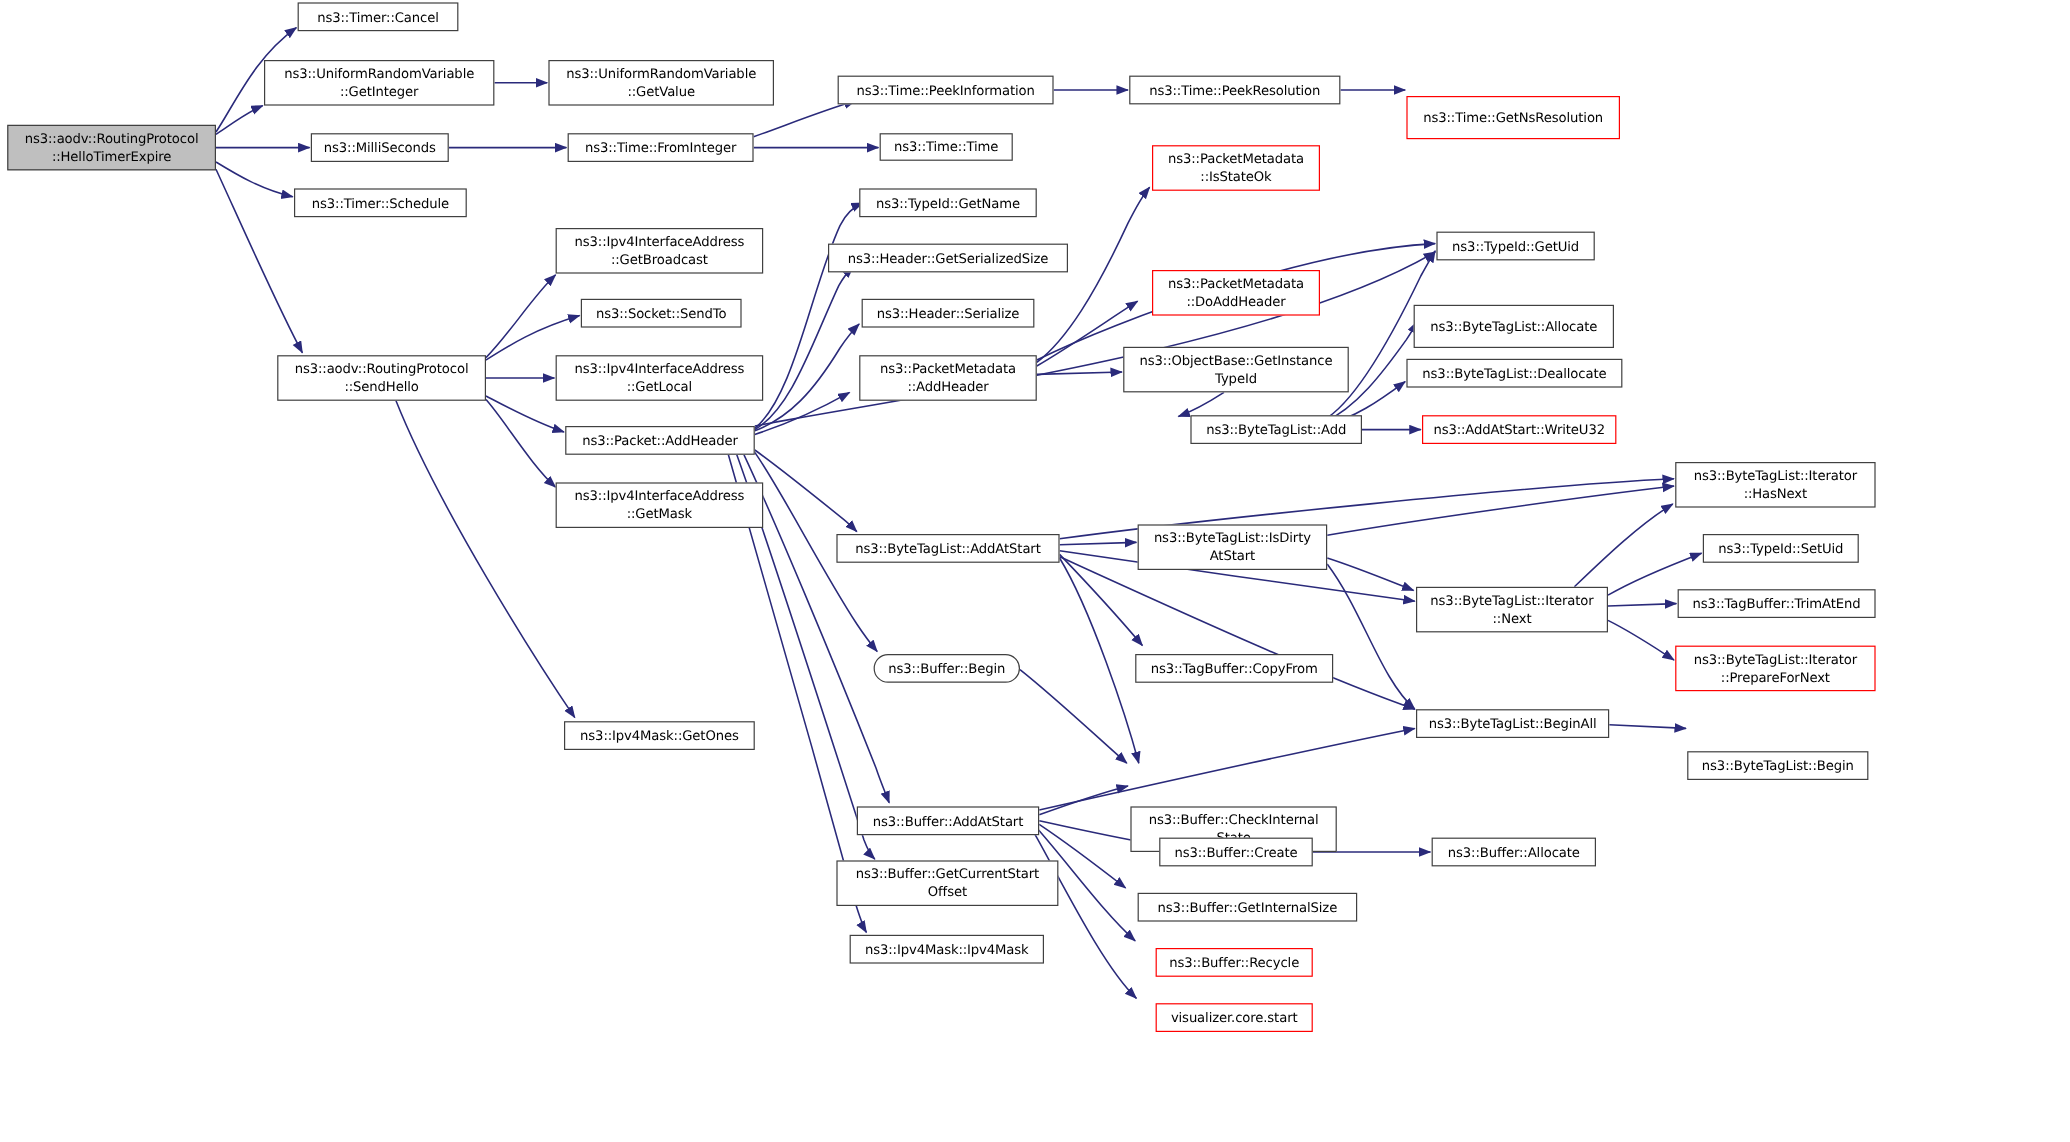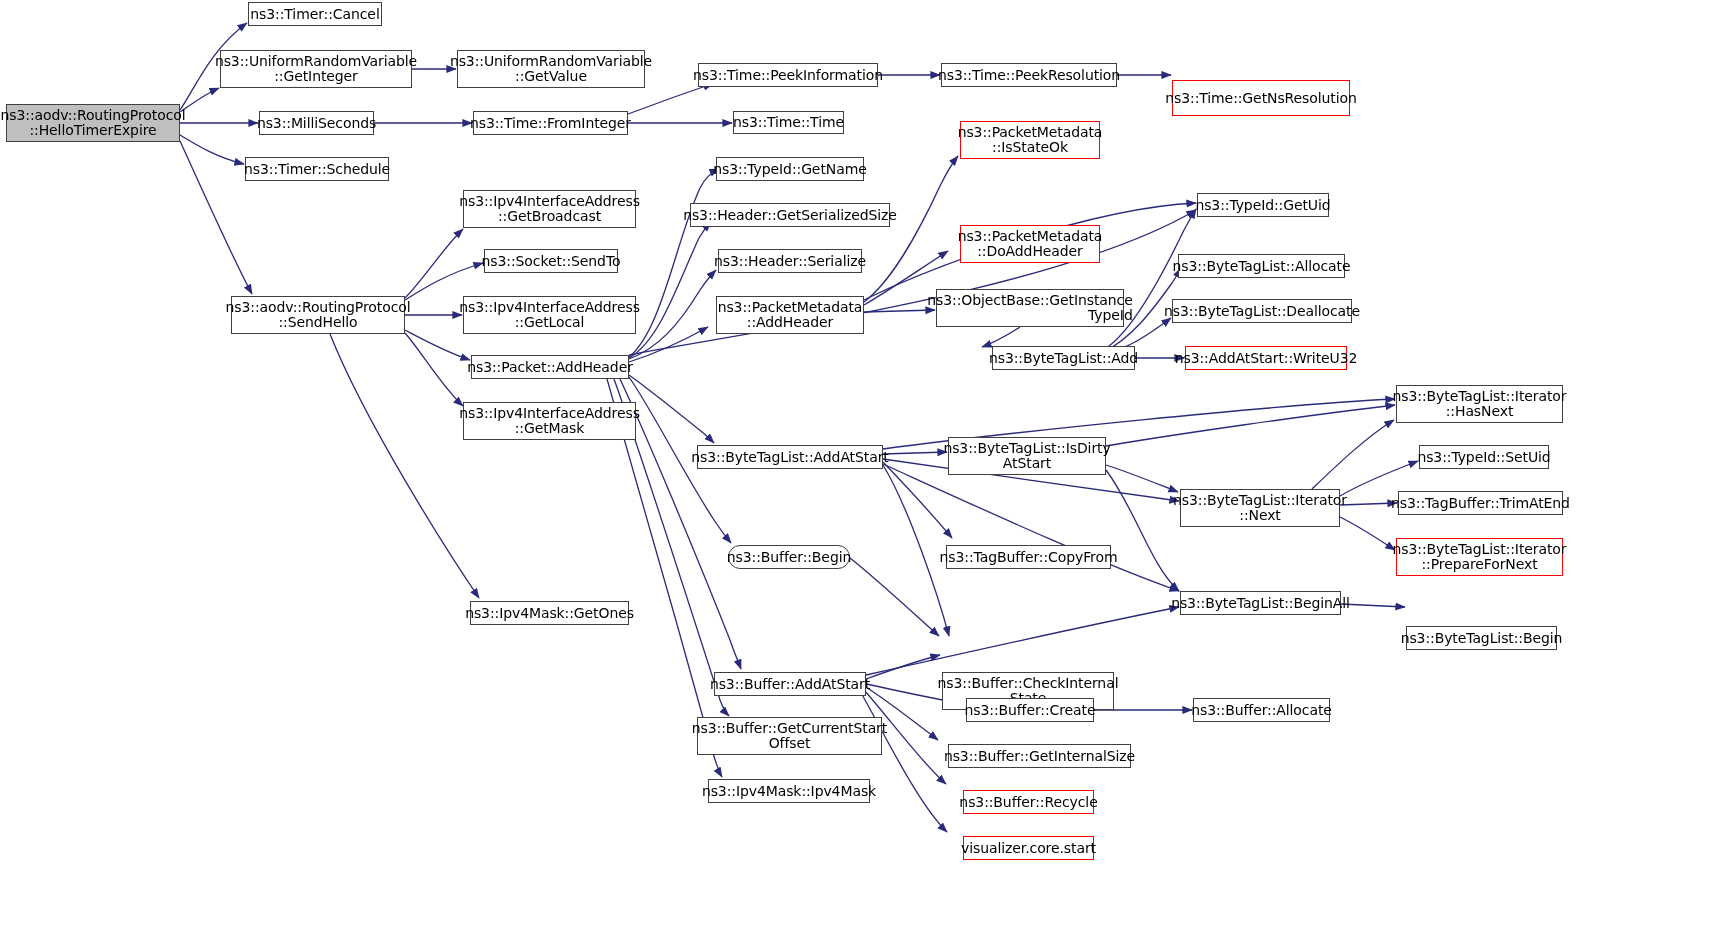--- a/index.html
+++ b/index.html
@@ -21,21 +21,21 @@
     top: 0;
     width: 1725px;
     height: 952px;
   }
   .node {
     position: absolute;
     box-sizing: border-box;
     border: 1px solid #404040;
     background: #ffffff;
     color: #000000;
-    font-size: 14px;
+    font-size: 11px;
     line-height: 15px;
     display: flex;
     align-items: center;
     justify-content: center;
     text-align: center;
     white-space: pre-line;
     letter-spacing: -0.1px;
     z-index: 2;
   }
   .node.red {
@@ -149,25 +149,25 @@
       <div class="node" style="left: 470px; top: 601px; width: 159px; height: 24px;"><span>ns3::Ipv4Mask::GetOnes</span></div>
       <div class="node" style="left: 716px; top: 157px; width: 148px; height: 24px;"><span>ns3::TypeId::GetName</span></div>
       <div class="node" style="left: 690px; top: 203px; width: 200px; height: 24px;"><span>ns3::Header::GetSerializedSize</span></div>
       <div class="node" style="left: 718px; top: 249px; width: 144px; height: 24px;"><span>ns3::Header::Serialize</span></div>
       <div class="node" style="left: 716px; top: 296px; width: 148px; height: 38px;"><span>ns3::PacketMetadata
 ::AddHeader</span></div>
       <div class="node red" style="left: 960px; top: 121px; width: 140px; height: 38px;"><span>ns3::PacketMetadata
 ::IsStateOk</span></div>
       <div class="node red" style="left: 960px; top: 225px; width: 140px; height: 38px;"><span>ns3::PacketMetadata
 ::DoAddHeader</span></div>
-      <div class="node" style="left: 936px; top: 289px; width: 188px; height: 38px; text-align: right;"><span>ns3::ObjectBase::GetInstance
+      <div class="node" style="left: 936px; top: 289px; width: 188px; height: 38px;"><span>ns3::ObjectBase::GetInstance
 TypeId</span></div>
       <div class="node" style="left: 960px; top: 346px; width: 143px; height: 24px; margin-left: 32px;"><span>ns3::ByteTagList::Add</span></div>
       <div class="node" style="left: 1197px; top: 193px; width: 132px; height: 24px;"><span>ns3::TypeId::GetUid</span></div>
-      <div class="node" style="left: 1178px; top: 254px; width: 167px; height: 24px;"><span>ns3::ByteTagList::Allocate</span></div>
+      <div class="node" style="left: 1178px; top: 254px; width: 167px; height: 36px;"><span>ns3::ByteTagList::Allocate</span></div>
       <div class="node" style="left: 1172px; top: 299px; width: 180px; height: 24px;"><span>ns3::ByteTagList::Deallocate</span></div>
       <div class="node red" style="left: 1185px; top: 346px; width: 162px; height: 24px;"><span>ns3::AddAtStart::WriteU32</span></div>
       <div class="node" style="left: 697px; top: 445px; width: 186px; height: 24px;"><span>ns3::ByteTagList::AddAtStart</span></div>
       <div class="node" style="left: 948px; top: 437px; width: 158px; height: 38px;"><span>ns3::ByteTagList::IsDirty
 AtStart</span></div>
       <div class="node" style="left: 1396px; top: 385px; width: 167px; height: 38px;"><span>ns3::ByteTagList::Iterator
 ::HasNext</span></div>
       <div class="node" style="left: 1419px; top: 445px; width: 130px; height: 24px;"><span>ns3::TypeId::SetUid</span></div>
       <div class="node" style="left: 1180px; top: 489px; width: 160px; height: 38px;"><span>ns3::ByteTagList::Iterator
 ::Next</span></div>

